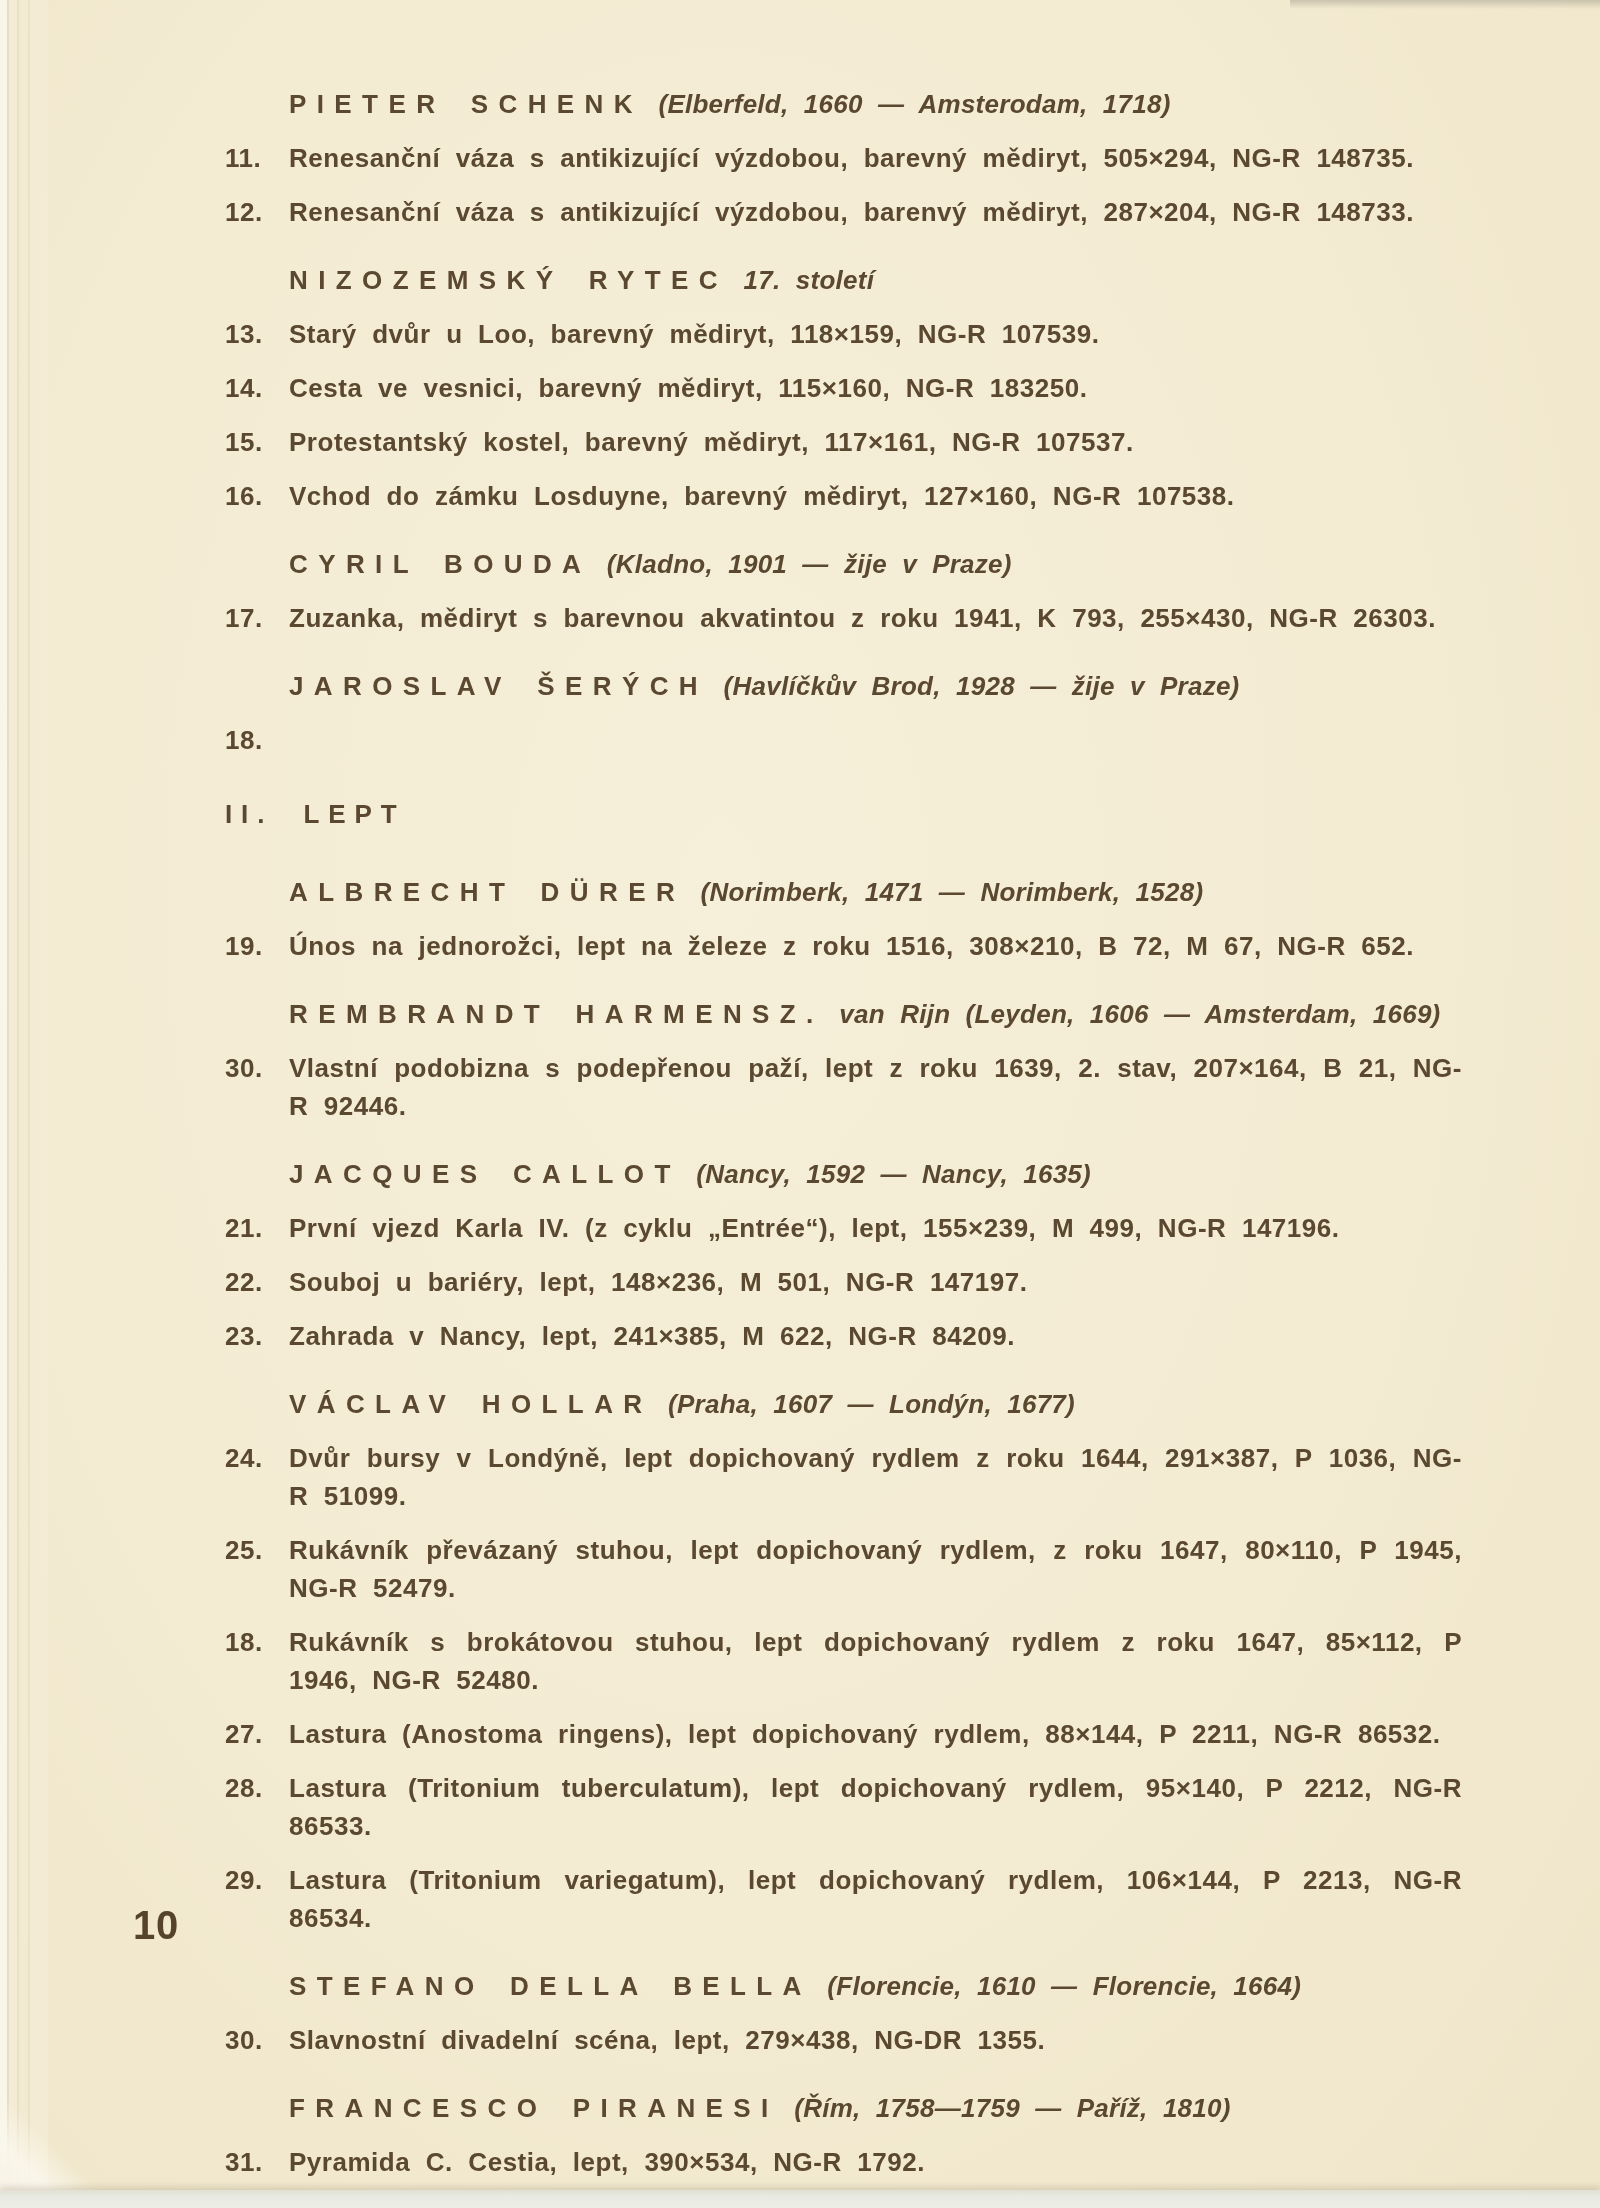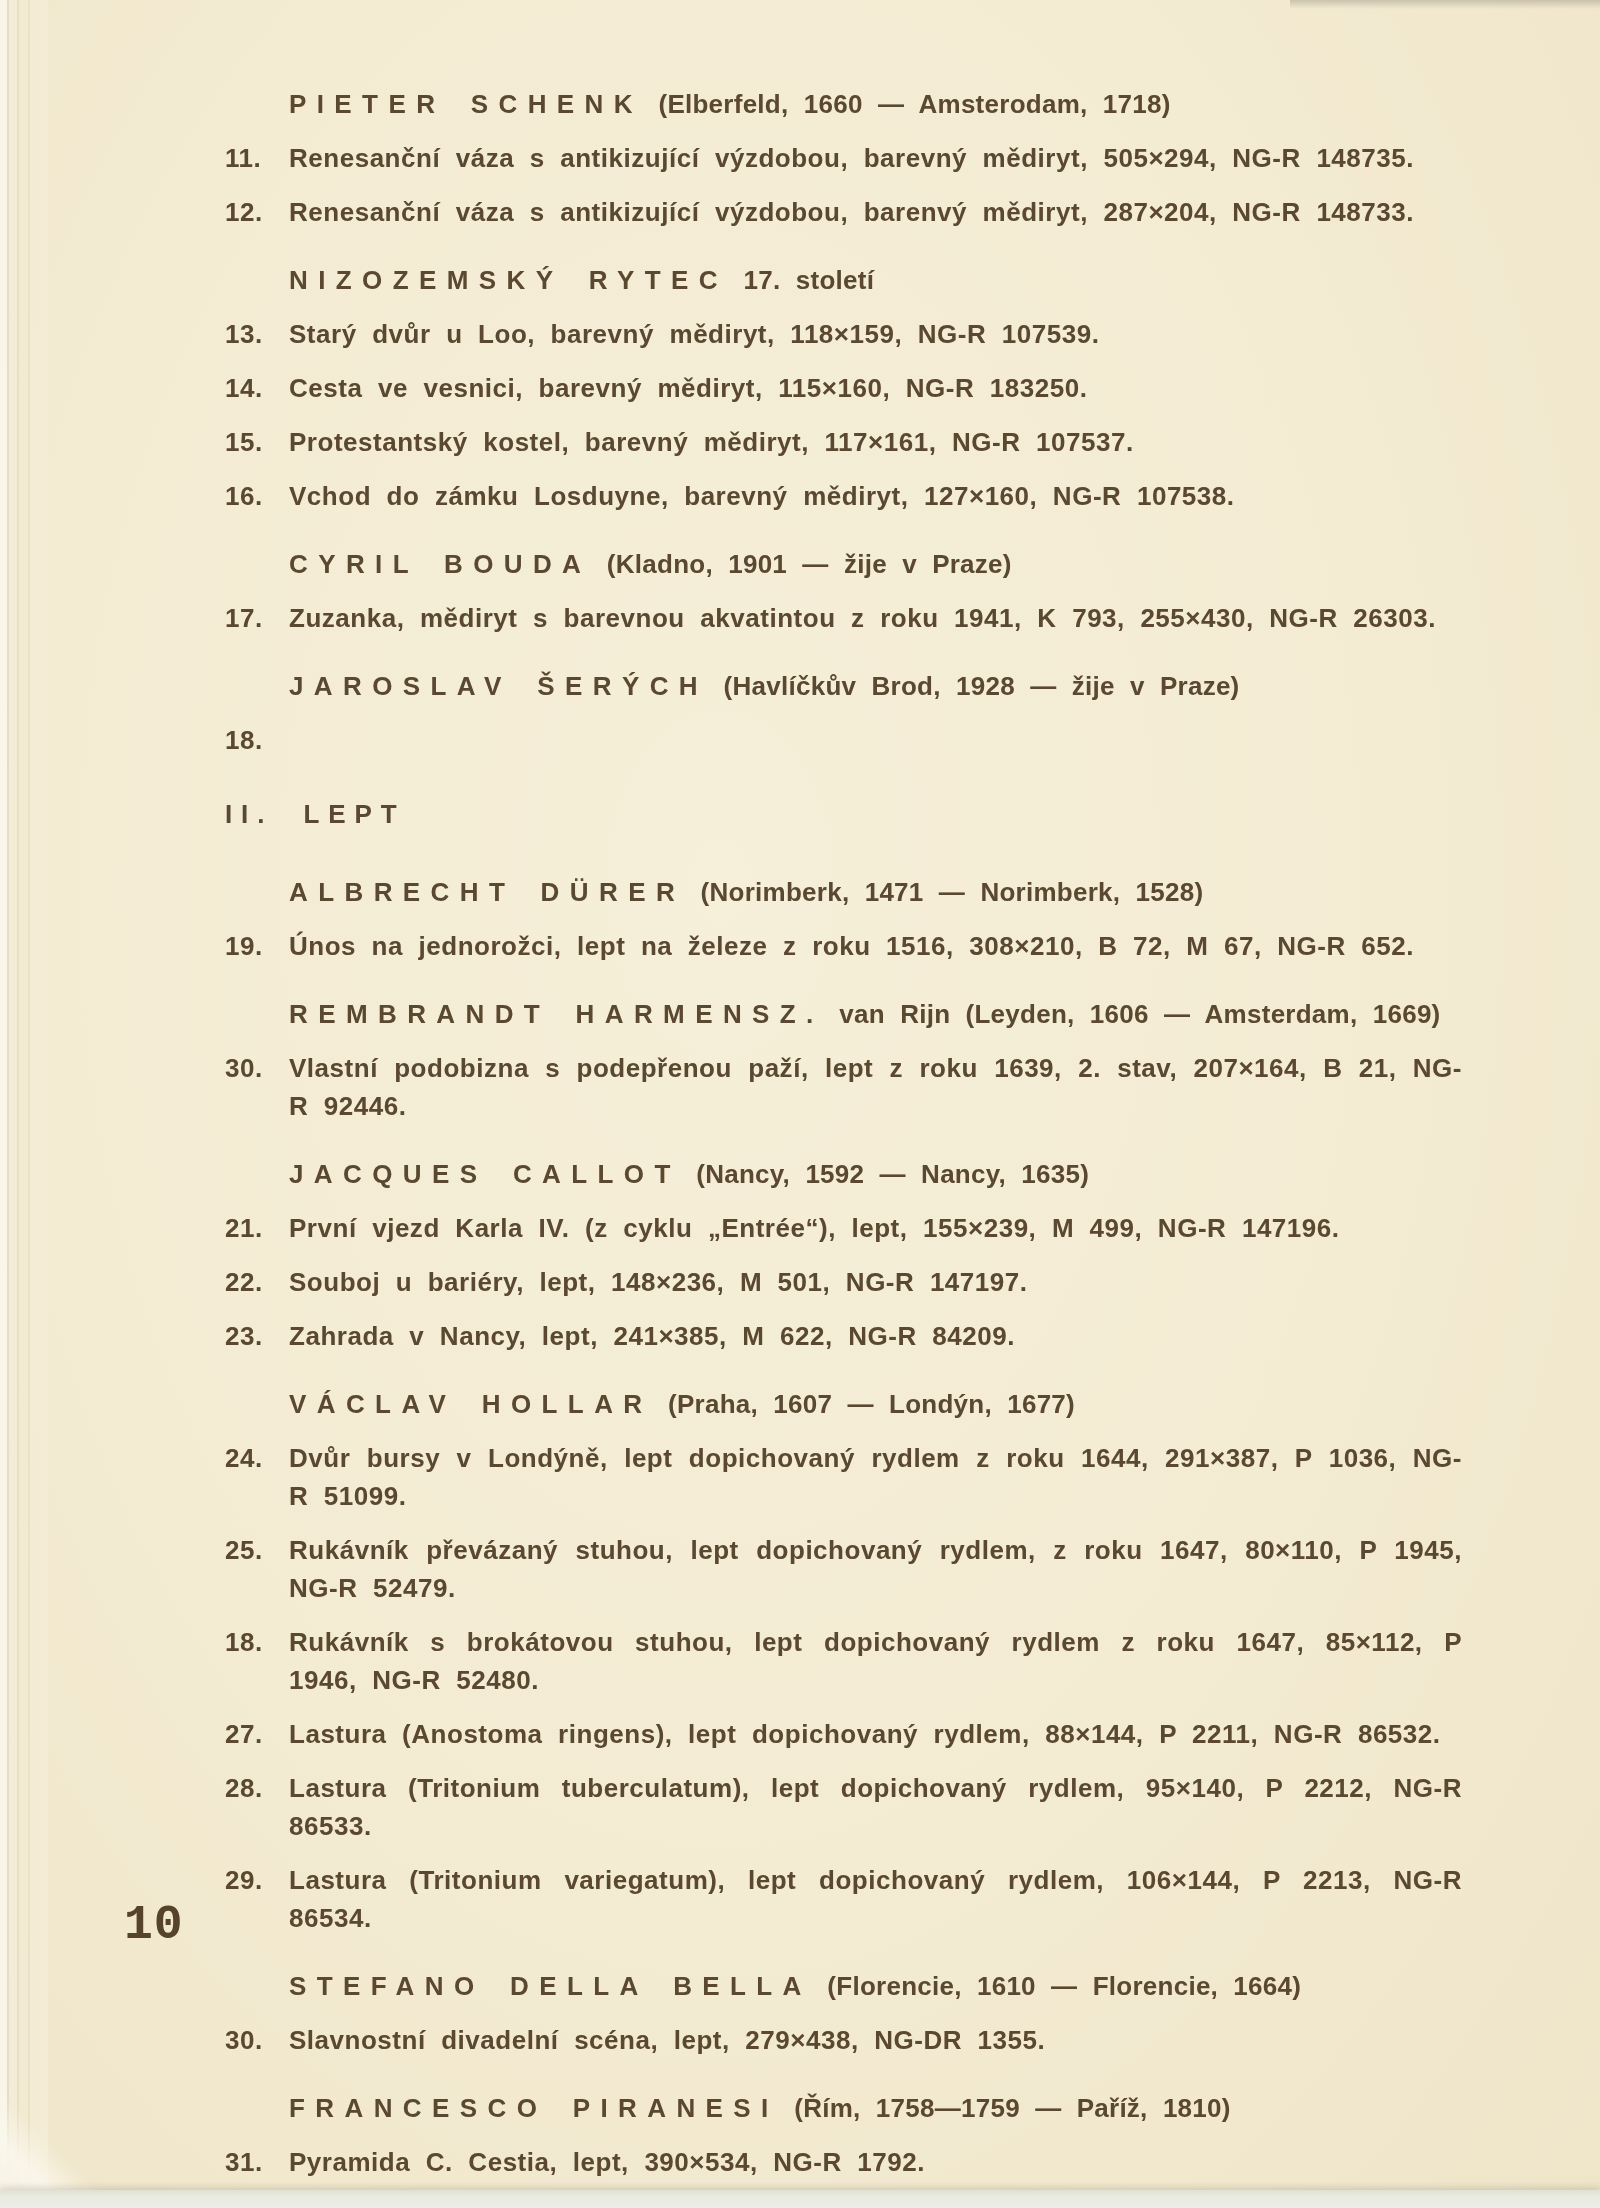--- a/index.html
+++ b/index.html
@@ -56,37 +56,37 @@
     letter-spacing:.34em;
     word-spacing:.55em;
     white-space:nowrap;
   }
   .author-heading{
     margin-left:64px;
     word-spacing:.30em;
     white-space:nowrap;
   }
   .author-heading .hname{letter-spacing:.40em;}
-  .author-heading .hrest{letter-spacing:.01em;}
+  .author-heading .hrest{letter-spacing:.01em;font-style:italic;}
   .item{
     position:relative;
     margin-left:64px;
     text-align:justify;
     word-spacing:.30em;
     hyphens:none;
     margin-top:16px;
   }
   .item .no{
     position:absolute;left:-64px;top:0;
     letter-spacing:.02em;word-spacing:normal;
   }
   .pagenum{
-    position:absolute;left:124px;top:1906px;
-    font-size:48px;line-height:38px;font-weight:700;
-    letter-spacing:.02em;color:#55432c;font-family:Liberation Mono, monospace;
+    position:absolute;left:133px;top:1906px;
+    font-size:40px;line-height:38px;font-weight:700;
+    letter-spacing:.02em;color:#55432c;
   }
 </style>
 </head>
 <body>
 
 <div class="page">
   <div class="edge-left"></div>
   <div class="smudge-top-right"></div>
   <div class="corner-bottom-left"></div>
   <div class="edge-bottom"></div>

